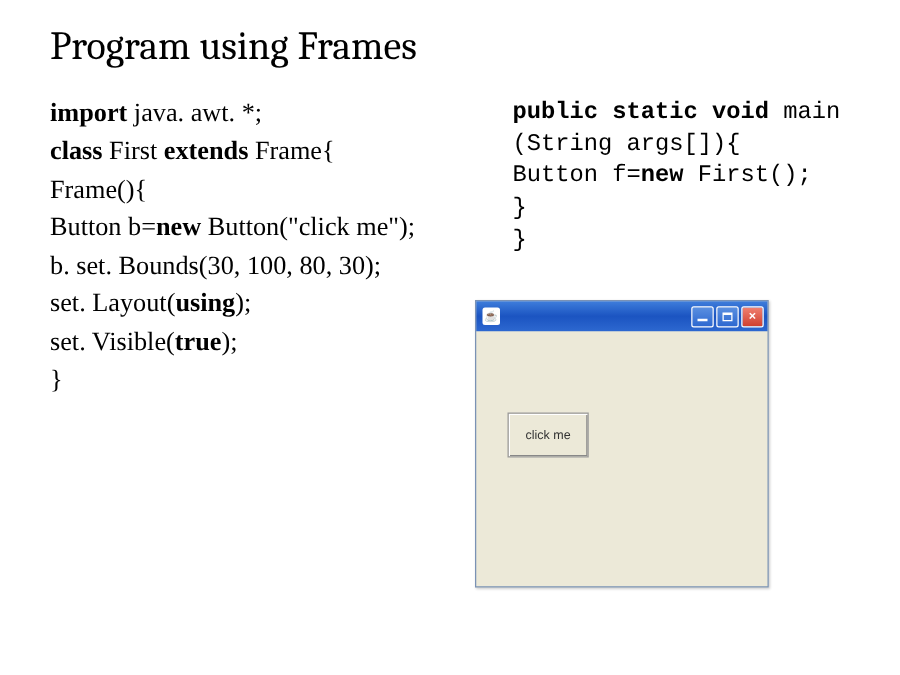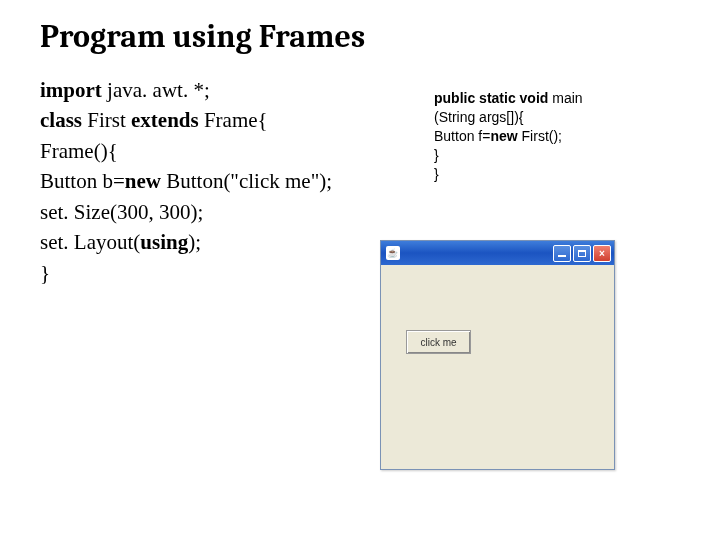--- a/index.html
+++ b/index.html
@@ -14,45 +14,45 @@
   .slide {
     width: 720px;
     height: 540px;
     padding: 18px 30px 10px 40px;
     box-sizing: border-box;
     position: relative;
   }
   .title {
     font-family: Cambria, Georgia, serif;
     font-size: 32px;
-    font-weight: bold;
+    font-weight: normal;
     margin: 0 0 20px 0;
     color: #000;
   }
   .content {
     display: flex;
     flex-direction: row;
-    gap: 24px;
+    gap: 0;
   }
   .code-left {
     font-family: Georgia, 'Times New Roman', serif;
     font-size: 21px;
     line-height: 1.45;
     color: #000;
     flex: 0 0 auto;
     width: 370px;
   }
   .code-right {
-    font-family: Liberation Sans, sans-serif;
-    font-size: 14px;
+    font-family: Liberation Mono, monospace;
+    font-size: 19px;
     line-height: 1.35;
     color: #000;
     flex: 0 0 auto;
     width: 280px;
-    margin-top: 14px;
+    margin-top: 2px;
   }
   .b { font-weight: bold; }
   
   .frame-window {
     position: absolute;
     left: 380px;
     top: 240px;
     width: 235px;
     height: 230px;
     background: #ece9d8;
@@ -126,21 +126,21 @@
   }
   .frame-body {
     position: relative;
     height: calc(100% - 24px);
   }
   .awt-button {
     position: absolute;
     left: 25px;
     top: 65px;
     width: 65px;
-    height: 24px;
+    height: 36px;
     background: #ece9d8;
     border: 1px solid #999;
     box-shadow: inset 1px 1px 0 #fff, inset -1px -1px 0 #888;
     font-family: Tahoma, sans-serif;
     font-size: 10px;
     color: #333;
     display:flex;
     align-items:center;
     justify-content:center;
     box-sizing:border-box;
@@ -151,22 +151,23 @@
 
 <div class="slide">
   <h1 class="title">Program using Frames</h1>
 
   <div class="content">
     <div class="code-left" id="code-left">
         <div><span class="b">import</span><span> java. awt. *;</span></div>
         <div><span class="b">class </span><span>First </span><span class="b">extends </span><span>Frame{</span></div>
         <div><span>Frame(){</span></div>
         <div><span>Button b=</span><span class="b">new </span><span>Button("click me");</span></div>
-        <div><span>set. Size(300, 300);</span></div>
+        <div><span>b. set. Bounds(30, 100, 80, 30);</span></div>
         <div><span>set. Layout(</span><span class="b">using</span><span>);</span></div>
+        <div><span>set. Visible(</span><span class="b">true</span><span>);</span></div>
         <div><span>}</span></div>
       </div>
     <div class="code-right" id="code-right">
         <div><span class="b">public static void </span><span>main</span></div>
         <div><span>(String args[]){</span></div>
         <div><span>Button f=</span><span class="b">new </span><span>First();</span></div>
         <div><span>}</span></div>
         <div><span>}</span></div>
       </div>
   </div>

